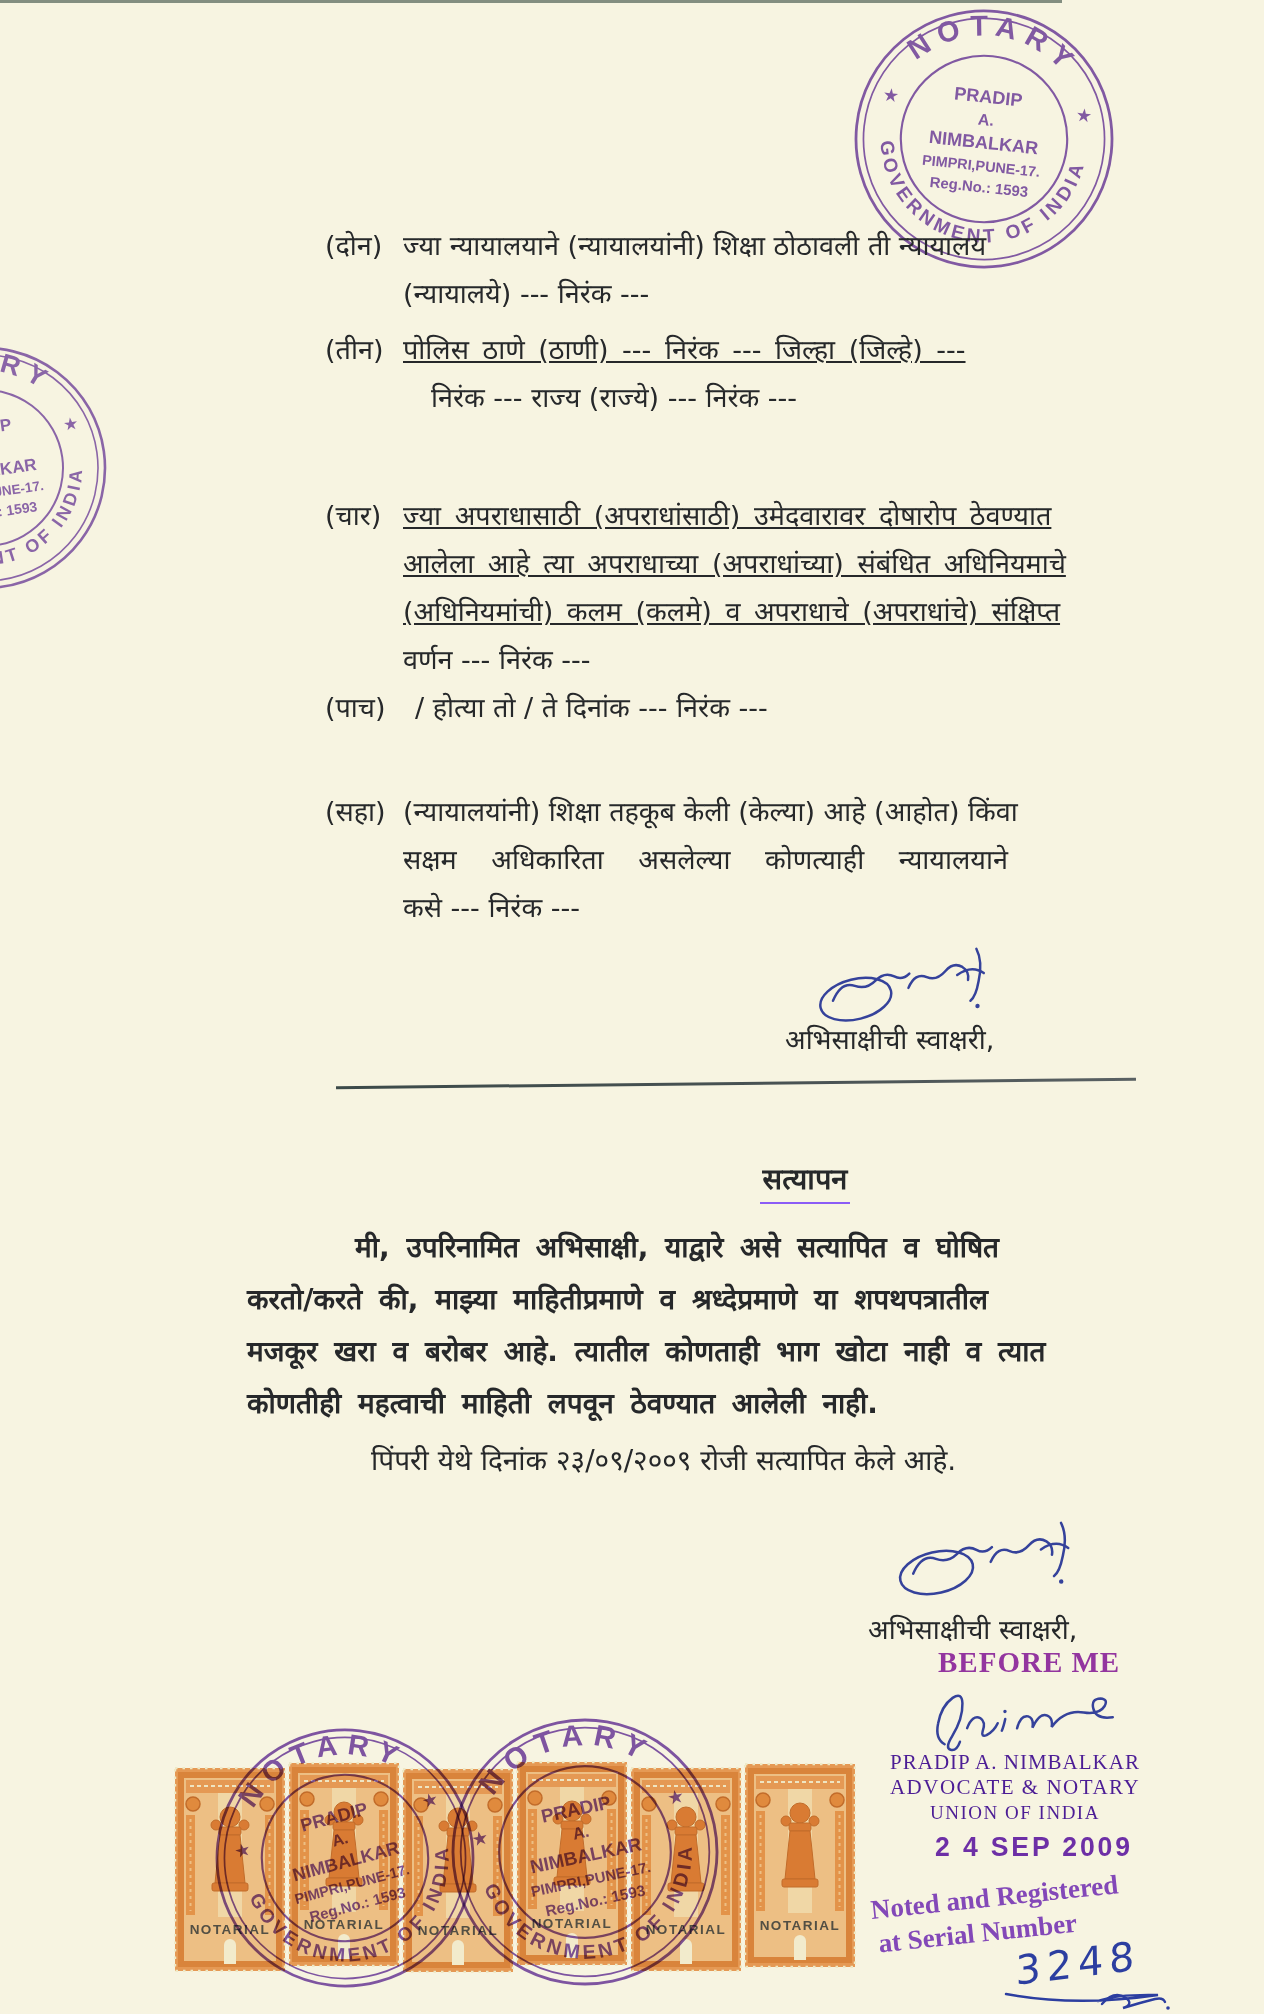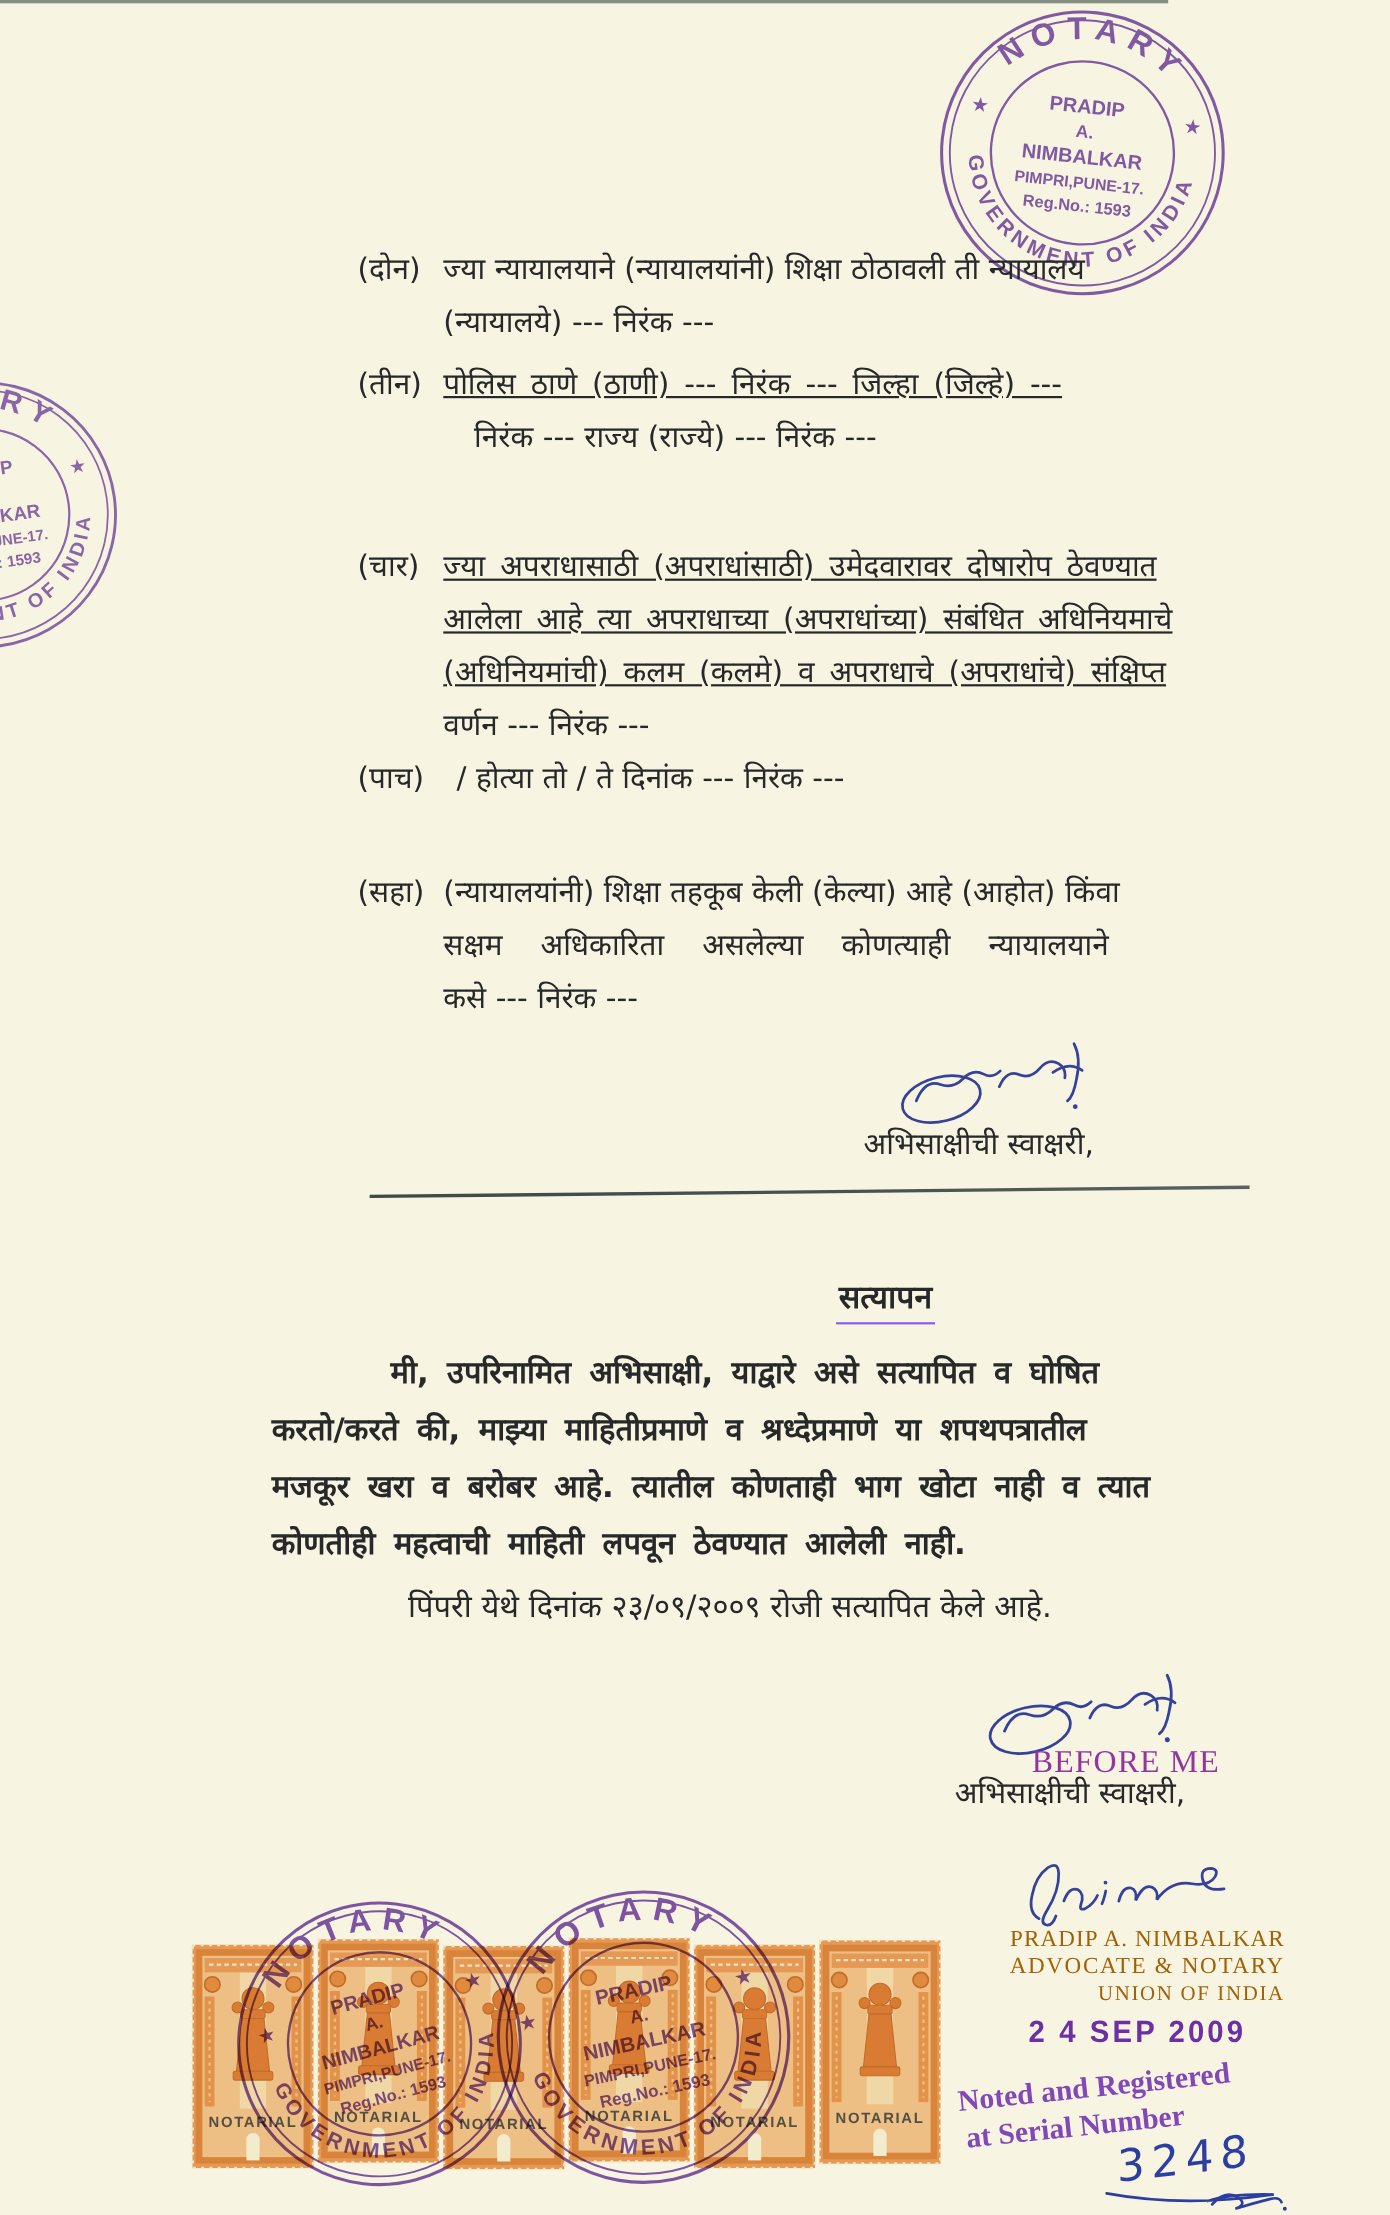--- a/index.html
+++ b/index.html
@@ -31,24 +31,24 @@
   .heading{position:absolute;left:700px;top:1158px;width:210px;text-align:center;}
   .heading span{display:inline-block;font-size:29px;font-weight:bold;
     border-bottom:2px solid #8b5cf6;padding:0 3px 5px;}
 
   .para{position:absolute;left:247px;top:1222px;width:893px;}
   .para .pline{font-size:28px;line-height:52px;white-space:nowrap;word-spacing:7px;font-weight:bold;}
   .para .pline.indent{padding-left:108px;}
   .date-line{position:absolute;left:353px;top:1440px;font-size:28px;white-space:nowrap;margin-left:18px;}
 
   
-  .before-me{position:absolute;left:938px;top:1586px;font-family:"Liberation Serif",serif;
-    font-weight:normal;font-size:29px;letter-spacing:1px;color:#93359f;white-space:nowrap;}
-  .notary-block{position:absolute;left:862px;top:1750px;width:306px;text-align:right;
-    font-family:"Liberation Serif",serif;color:#a16207;}
+  .before-me{position:absolute;left:938px;top:1646px;font-family:"Liberation Serif",serif;
+    font-weight:bold;font-size:29px;letter-spacing:1px;color:#93359f;white-space:nowrap;}
+  .notary-block{position:absolute;left:862px;top:1750px;width:306px;text-align:center;
+    font-family:"Liberation Serif",serif;color:#4c1d95;}
   .notary-block .nb1{font-size:21px;letter-spacing:1px;line-height:25px;}
   .notary-block .nb2{font-size:21px;letter-spacing:1.5px;line-height:25px;}
   .notary-block .nb3{font-size:19px;letter-spacing:1.5px;line-height:25px;}
   .date-stamp{position:absolute;left:935px;top:1831px;font-family:"Liberation Sans",sans-serif;
     font-weight:bold;font-size:28px;letter-spacing:3px;color:#6d2fa6;white-space:nowrap;transform:scaleX(.95);transform-origin:left;}
   .noted-stamp{position:absolute;left:872px;top:1880px;font-family:"Liberation Serif",serif;
     font-weight:bold;color:#8348b8;transform:rotate(-6deg);}
   .noted-stamp div{font-size:27px;line-height:34px;white-space:nowrap;}
   .serial{position:absolute;left:1015px;top:1940px;font-size:40px;letter-spacing:6px;
     color:#2c3ea0;transform:rotate(-7deg) skewX(-6deg);white-space:nowrap;}

